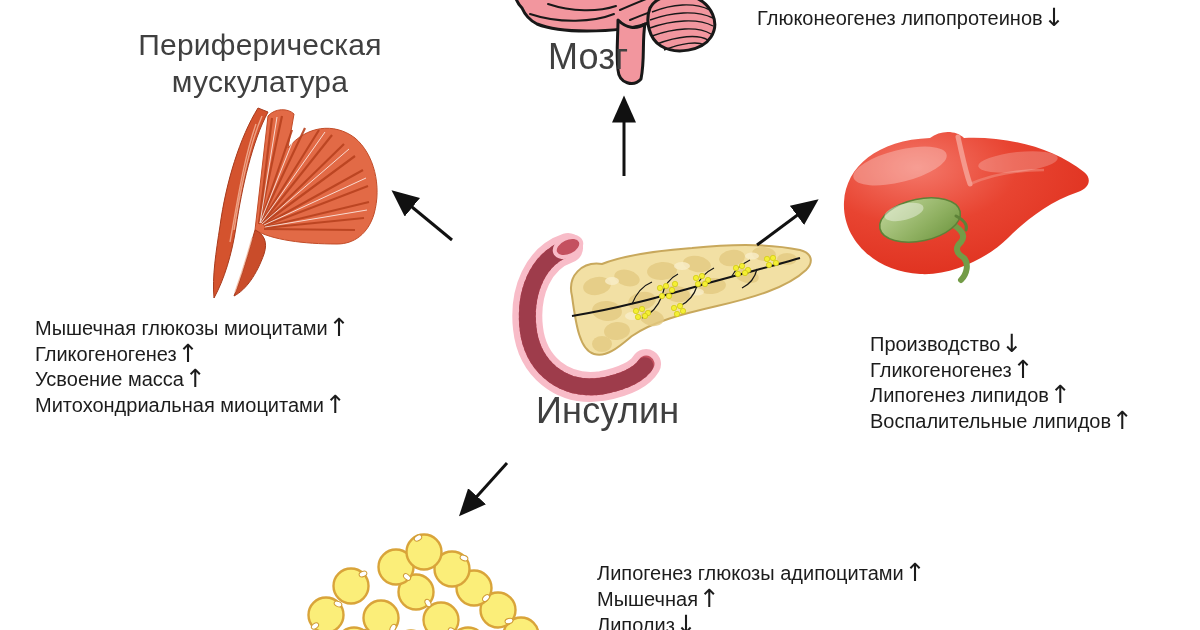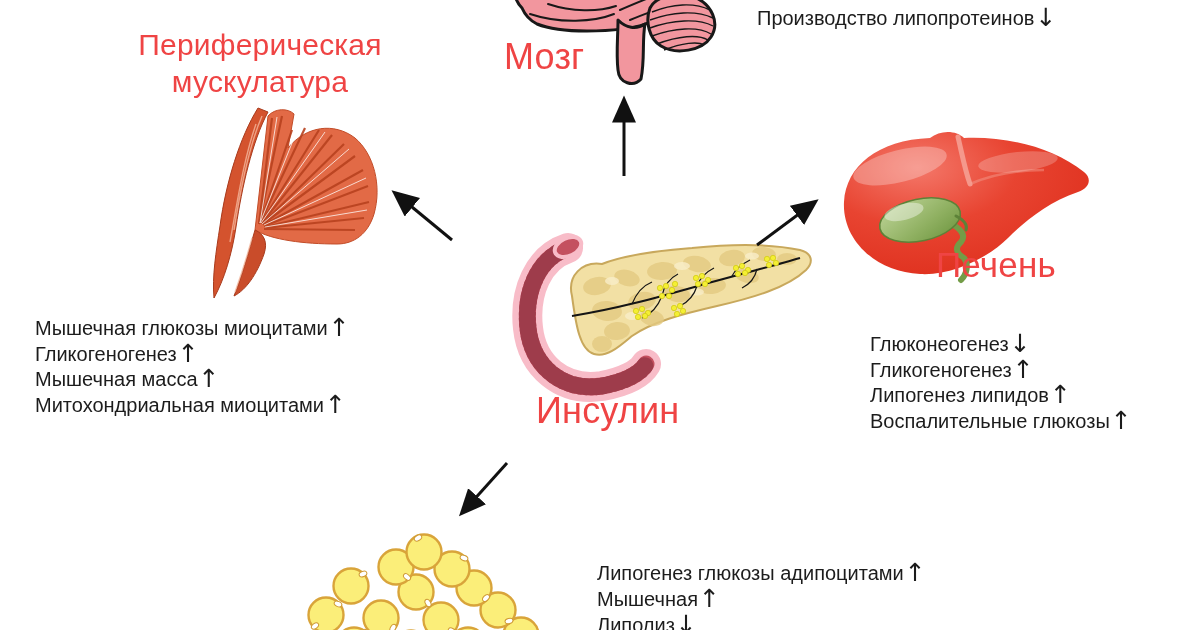--- a/index.html
+++ b/index.html
@@ -1,20 +1,20 @@
 <!DOCTYPE html>
 <html><head>
 <meta charset="utf-8">
 <style>
   html,body{margin:0;padding:0;}
   body{width:1200px;height:630px;overflow:hidden;background:#ffffff;
        font-family:"Liberation Sans","DejaVu Sans",sans-serif;color:#1f1f1f;}
   .stage{position:relative;width:1200px;height:630px;overflow:hidden;background:#fff;}
   .abs{position:absolute;}
-  .organ-label{font-size:35px;line-height:1.05;color:#ef4444;letter-spacing:.2px;}
+  .organ-label{font-size:35px;line-height:1.05;color:#404040;letter-spacing:.2px;}
   .effects{font-size:20px;line-height:25.5px;white-space:nowrap;color:#1c1c1c;}
   .effects .line{white-space:nowrap;}
   .arr{font-family:"DejaVu Sans",sans-serif;font-size:25px;line-height:0;
        display:inline-block;transform:translateY(1px);margin-left:1px;}
   svg{display:block;overflow:visible;}
 </style>
 </head>
 <body>
 
 <div class="stage">
@@ -52,21 +52,21 @@
         <path d="M93,125 L195,108"></path>
     </g>
 
     <path d="M83,128 C76,152 70,174 62,194 C74,188 85,172 92,152 C96,140 92,132 83,128 Z" fill="#c94c2a" stroke="#a83a1c" stroke-width="1"></path>
     <path d="M80,136 C74,158 68,176 63,190" stroke="#f4b79c" stroke-width="1.3" fill="none" opacity=".8"></path>
   </svg>
 
   <div class="abs effects" style="left:35px;top:316px;">
     <div class="line"><span>Мышечная глюкозы миоцитами</span><span class="arr">↑</span></div>
     <div class="line"><span>Гликогеногенез</span><span class="arr">↑</span></div>
-    <div class="line"><span>Мышечная масса</span><span class="arr">↑</span></div>
+    <div class="line"><span>Усвоение масса</span><span class="arr">↑</span></div>
     <div class="line"><span>Митохондриальная миоцитами</span><span class="arr">↑</span></div>
   </div>
 
   <svg class="abs" style="left:502px;top:-62px;" width="225" height="150" viewBox="0 0 225 150">
 
     <path d="M20,70 C5,55 10,22 38,10 C62,-4 98,-6 128,2 C162,8 192,24 197,46 C201,61 193,71 180,75 C168,79 155,81 148,84 C128,94 62,97 35,86 C27,82 23,77 20,70 Z" fill="#f2969e" stroke="#181818" stroke-width="3"></path>
 
     <g stroke="#181818" stroke-width="2" fill="none" stroke-linecap="round">
       <path d="M28,76 C58,86 92,84 112,76"></path>
       <path d="M46,66 C70,74 96,74 114,68"></path>
@@ -81,25 +81,25 @@
       <path d="M148,82 C170,74 194,72 211,80"></path>
       <path d="M148,90 C170,82 196,80 211,88"></path>
       <path d="M150,98 C172,90 196,88 209,96"></path>
       <path d="M155,106 C176,98 196,96 206,102"></path>
       <path d="M162,112 C180,105 196,103 202,107"></path>
     </g>
 
     <path d="M116,82 C116,98 114,116 116,132 C117,146 132,149 139,141 C143,122 140,102 143,86 C134,92 124,90 116,82 Z" fill="#f2969e" stroke="#181818" stroke-width="3" stroke-linejoin="round"></path>
   </svg>
 
-  <div class="abs organ-label" style="left:504px;top:38px;font-size:36px;">Мозг</div>
+  <div class="abs organ-label" style="left:548px;top:38px;font-size:36px;">Мозг</div>
 
   <div class="abs effects" style="left:757px;top:-22px;line-height:27px;">
     <div class="line"><span>Глюконеогенез в печени</span><span class="arr">↓</span></div>
-    <div class="line"><span>Производство липопротеинов</span><span class="arr">↓</span></div>
+    <div class="line"><span>Глюконеогенез липопротеинов</span><span class="arr">↓</span></div>
   </div>
 
   <svg class="abs" style="left:838px;top:124px;" width="262" height="168" viewBox="0 0 262 168">
     <defs>
       <radialGradient id="lv" cx="30%" cy="25%" r="90%">
         <stop offset="0%" stop-color="#f4786a"></stop>
         <stop offset="45%" stop-color="#e84431"></stop>
         <stop offset="100%" stop-color="#dd2c1a"></stop>
       </radialGradient>
       <linearGradient id="gb" x1="0" y1="0" x2="1" y2="1">
@@ -117,27 +117,26 @@
     <ellipse cx="62" cy="42" rx="48" ry="16" fill="#ffffff" opacity=".28" transform="rotate(-14 62 42)"></ellipse>
     <ellipse cx="180" cy="38" rx="40" ry="10" fill="#ffffff" opacity=".22" transform="rotate(-6 180 38)"></ellipse>
 
     <path d="M114,100 C124,106 128,112 123,118 C116,124 119,130 126,134 C131,140 129,150 123,156" stroke="#739c47" stroke-width="6" fill="none" stroke-linecap="round"></path>
 
     <ellipse cx="82" cy="96" rx="41" ry="21" transform="rotate(-12 82 96)" fill="url(#gb)" stroke="#5d8238" stroke-width="1.6"></ellipse>
     <ellipse cx="66" cy="88" rx="20" ry="8" transform="rotate(-14 66 88)" fill="#ffffff" opacity=".4"></ellipse>
     <path d="M118,92 C126,96 130,100 128,106" stroke="#5d8238" stroke-width="3" fill="none" stroke-linecap="round"></path>
   </svg>
 
-  <div class="abs organ-label" style="left:936px;top:247px;">Печень</div>
 
   <div class="abs effects" style="left:870px;top:332px;">
-    <div class="line"><span>Глюконеогенез</span><span class="arr">↓</span></div>
+    <div class="line"><span>Производство</span><span class="arr">↓</span></div>
     <div class="line"><span>Гликогеногенез</span><span class="arr">↑</span></div>
     <div class="line"><span>Липогенез липидов</span><span class="arr">↑</span></div>
-    <div class="line"><span>Воспалительные глюкозы</span><span class="arr">↑</span></div>
+    <div class="line"><span>Воспалительные липидов</span><span class="arr">↑</span></div>
   </div>
 
   <svg class="abs" style="left:512px;top:226px;" width="305" height="180" viewBox="0 0 305 180">
 
     <path d="M60,70 C55,50 70,35 90,38 C110,30 140,25 180,22 C220,18 260,18 288,24 C300,27 302,36 294,44 C275,62 240,72 205,80 C170,88 140,96 120,110 C108,120 95,132 82,128 C68,124 64,100 60,70 Z" fill="#f2e0a4" stroke="#c8a85c" stroke-width="2"></path>
 
     <g fill="#e4ca82" opacity=".8">
       <ellipse cx="85" cy="60" rx="14" ry="9" transform="rotate(-10 85 60)"></ellipse>
       <ellipse cx="115" cy="52" rx="13" ry="8" transform="rotate(15 115 52)"></ellipse>
       <ellipse cx="150" cy="45" rx="15" ry="9" transform="rotate(-5 150 45)"></ellipse>

